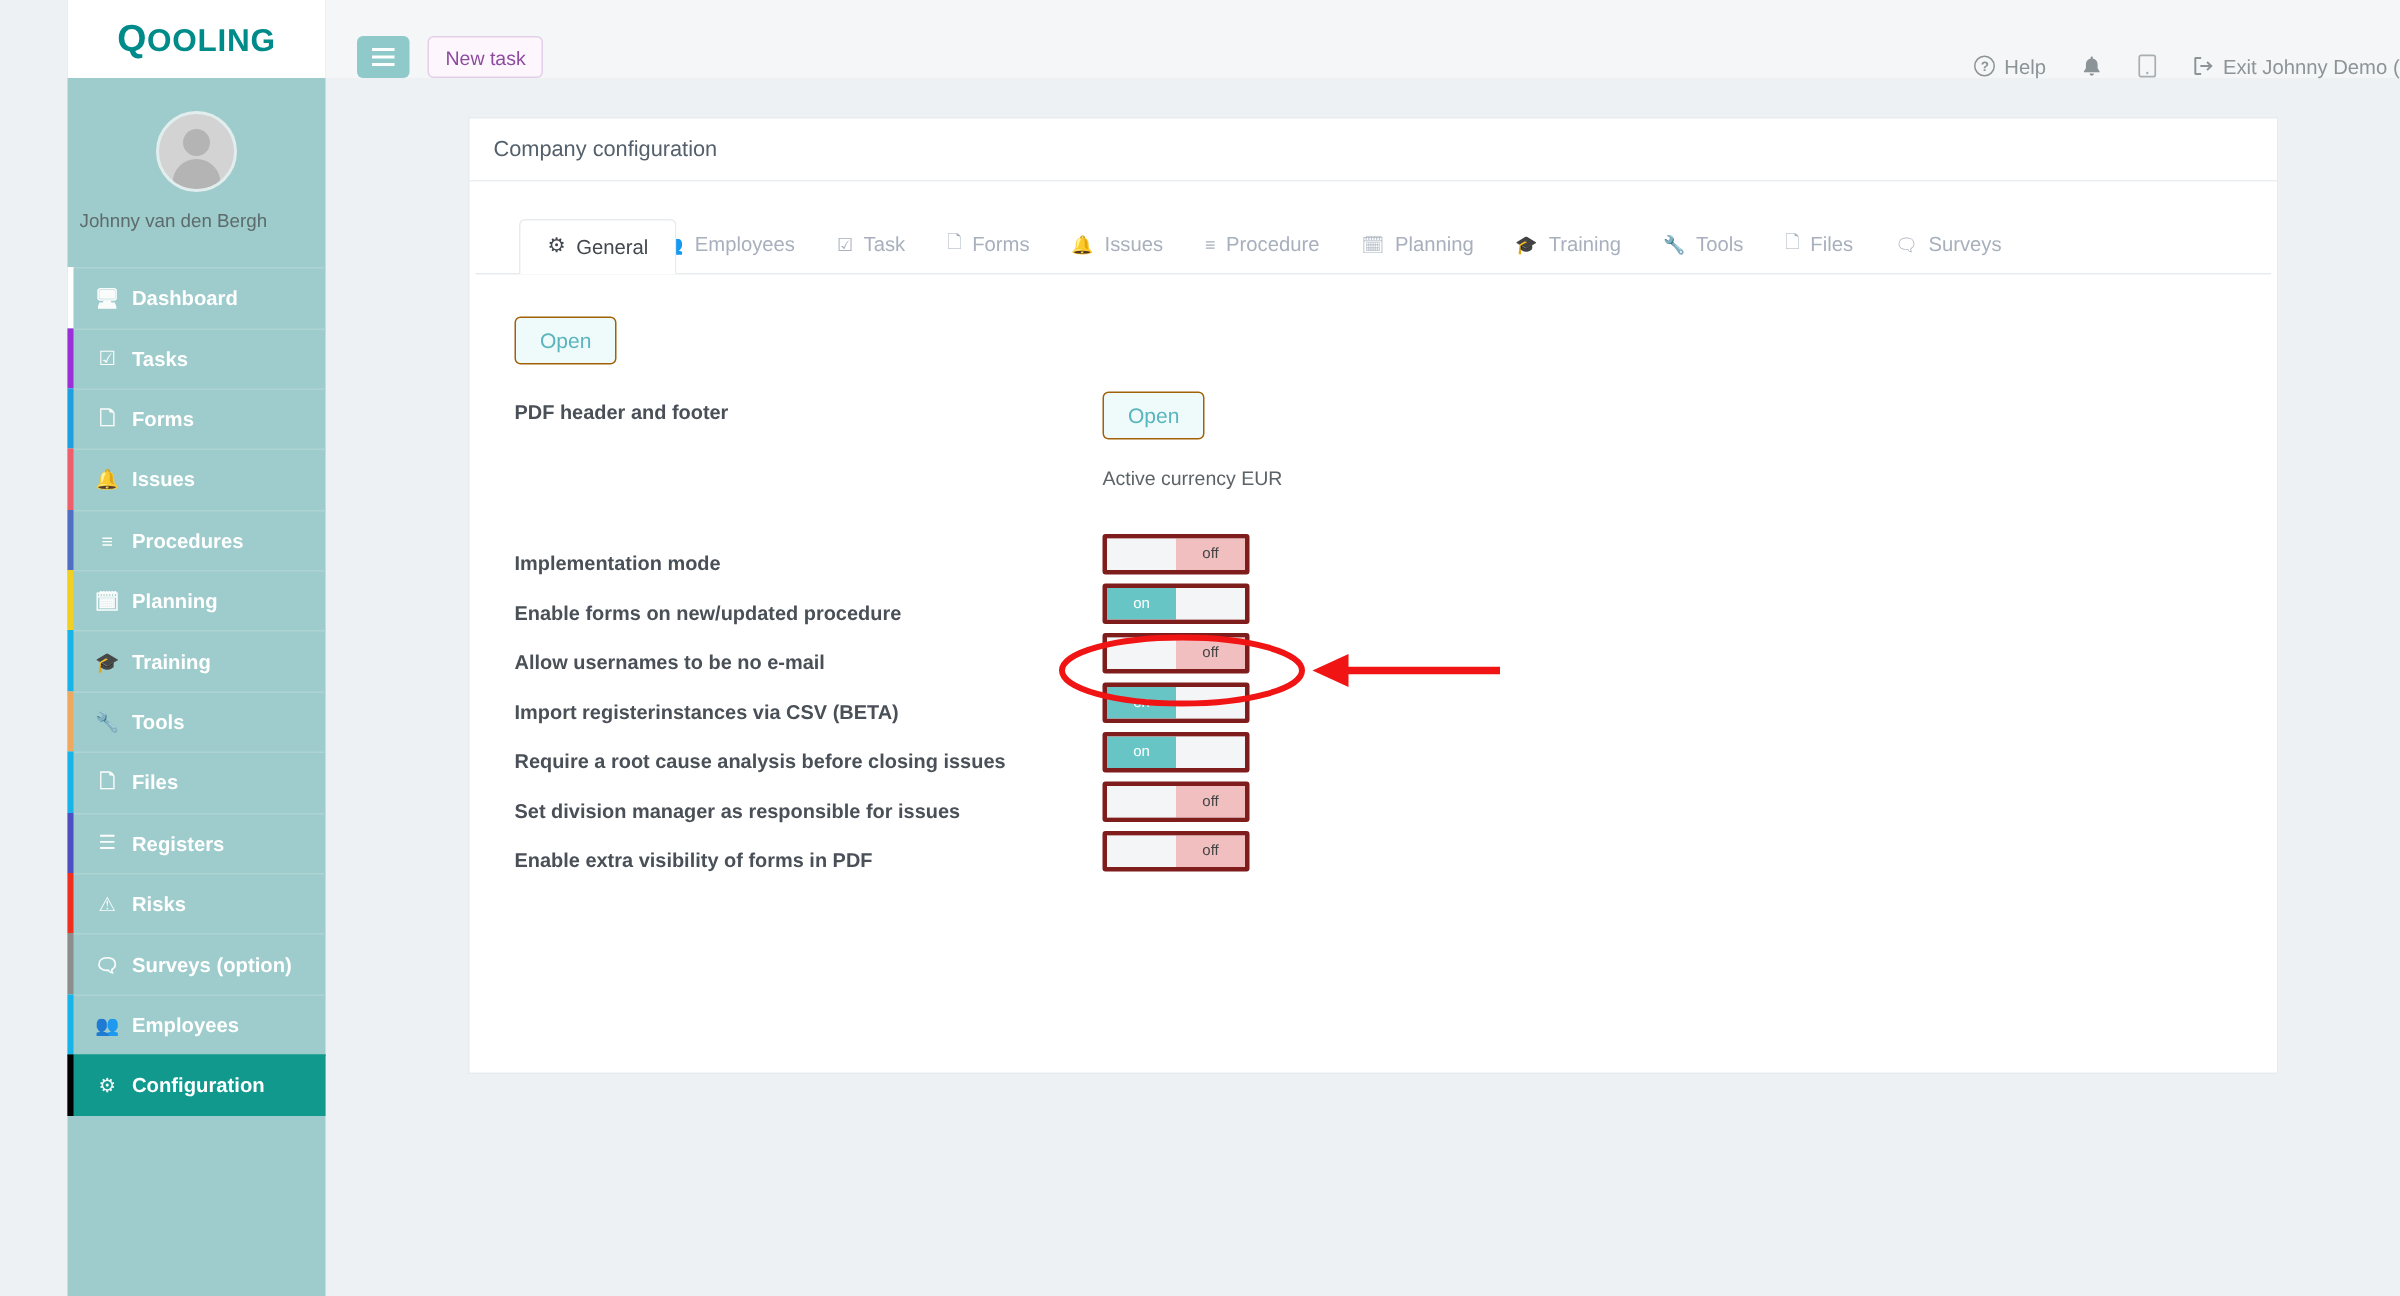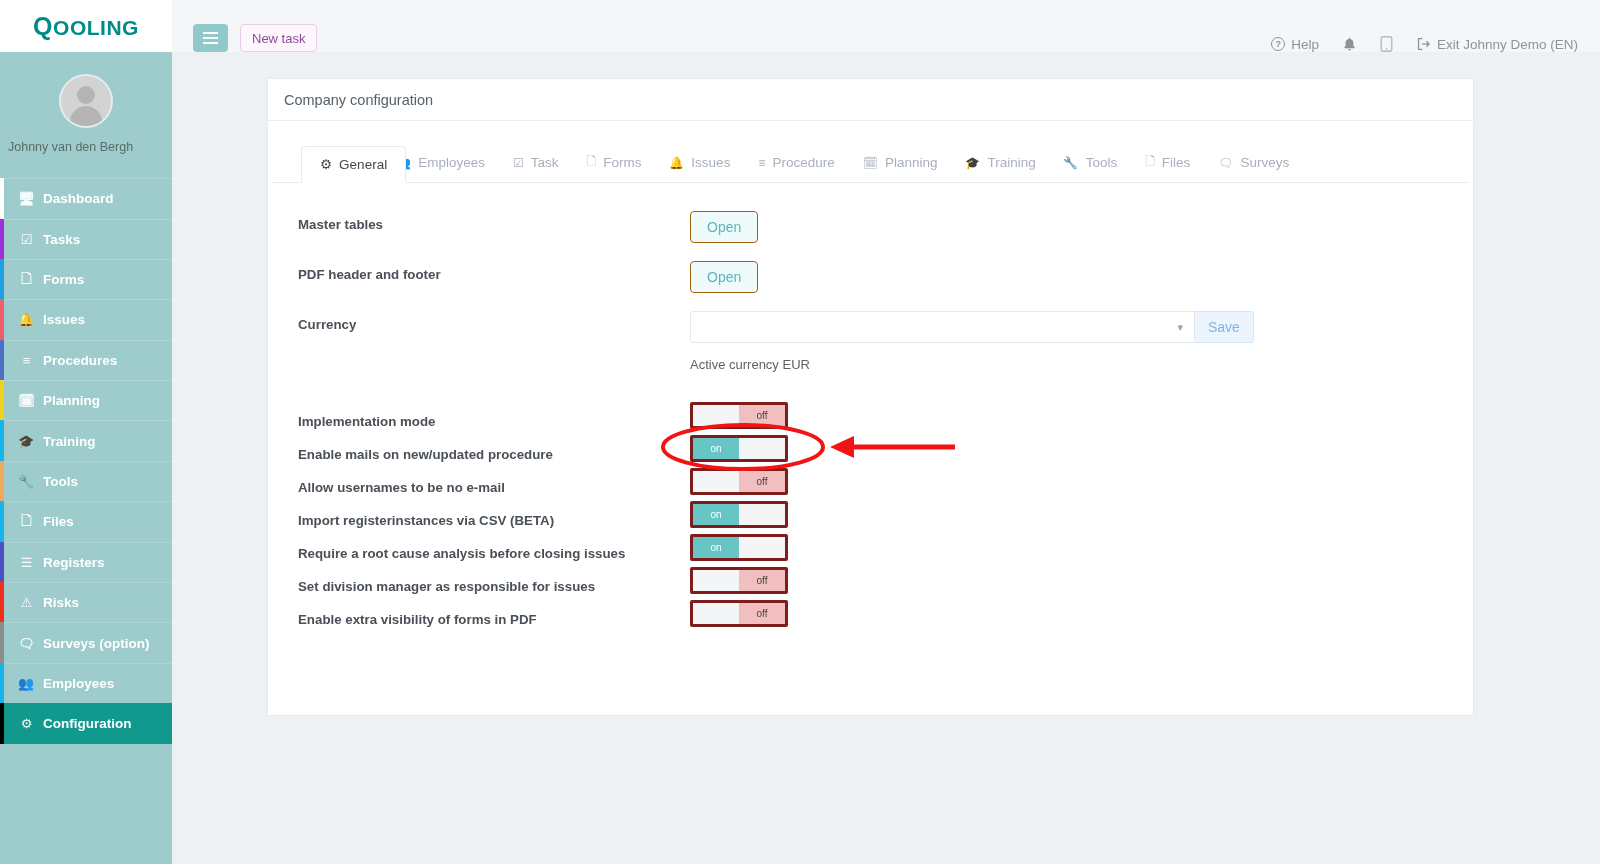--- a/index.html
+++ b/index.html
@@ -3,21 +3,21 @@
 <meta charset="utf-8">
 <title>Qooling — Company configuration</title>
 <style>
   * { box-sizing: border-box; margin: 0; padding: 0; }
   html, body {
     width: 1600px; height: 864px;
     font-family: "Liberation Sans", "DejaVu Sans", sans-serif;
     background: #eef1f4;
     overflow: hidden;
   }
-  .app { position: relative; width: 1556px; height: 864px; }
+  .app { position: relative; width: 1556px; height: 864px; margin-left: 45px; }
 
   
   .sidebar {
     position: absolute; left: 0; top: 0;
     width: 172px; height: 864px;
     background: #9ecbcb;
   }
   .brand {
     height: 52px; background: #ffffff;
     display: flex; align-items: center; justify-content: center;
@@ -388,54 +388,41 @@
         </div>
         <div class="tab">
           <span class="t-icon">🗨</span>
           <span>Surveys</span>
         </div>
       </div>
 
     <div class="form-area">
 
       <div class="row">
-        <div class="row-label">Master tables</div>
         <button class="open-btn">Open</button>
       </div>
 
       <div class="row">
         <div class="row-label">PDF header and footer</div>
         <button class="open-btn">Open</button>
       </div>
 
-      <div class="row" style="margin-bottom:0;">
-        <div class="row-label">Currency</div>
-        <div class="currency-wrap">
-          <div class="sel-box">
-            <select class="currency-select">
-              <option></option>
-            </select>
-            <span class="sel-caret">▾</span>
-          </div>
-          <button class="save-btn">Save</button>
-        </div>
-      </div>
 
       <div class="active-currency">Active currency EUR</div>
 
       <div class="toggles" id="toggles">
           <div class="toggle-row">
             <div class="row-label">Implementation mode</div>
             <div class="toggle off">
               <div class="half left"></div>
               <div class="half right">off</div>
             </div>
           </div>
           <div class="toggle-row">
-            <div class="row-label">Enable mails on new/updated procedure</div>
+            <div class="row-label">Enable forms on new/updated procedure</div>
             <div class="toggle on">
               <div class="half left">on</div>
               <div class="half right"></div>
             </div>
           </div>
           <div class="toggle-row">
             <div class="row-label">Allow usernames to be no e-mail</div>
             <div class="toggle off">
               <div class="half left"></div>
               <div class="half right">off</div>

